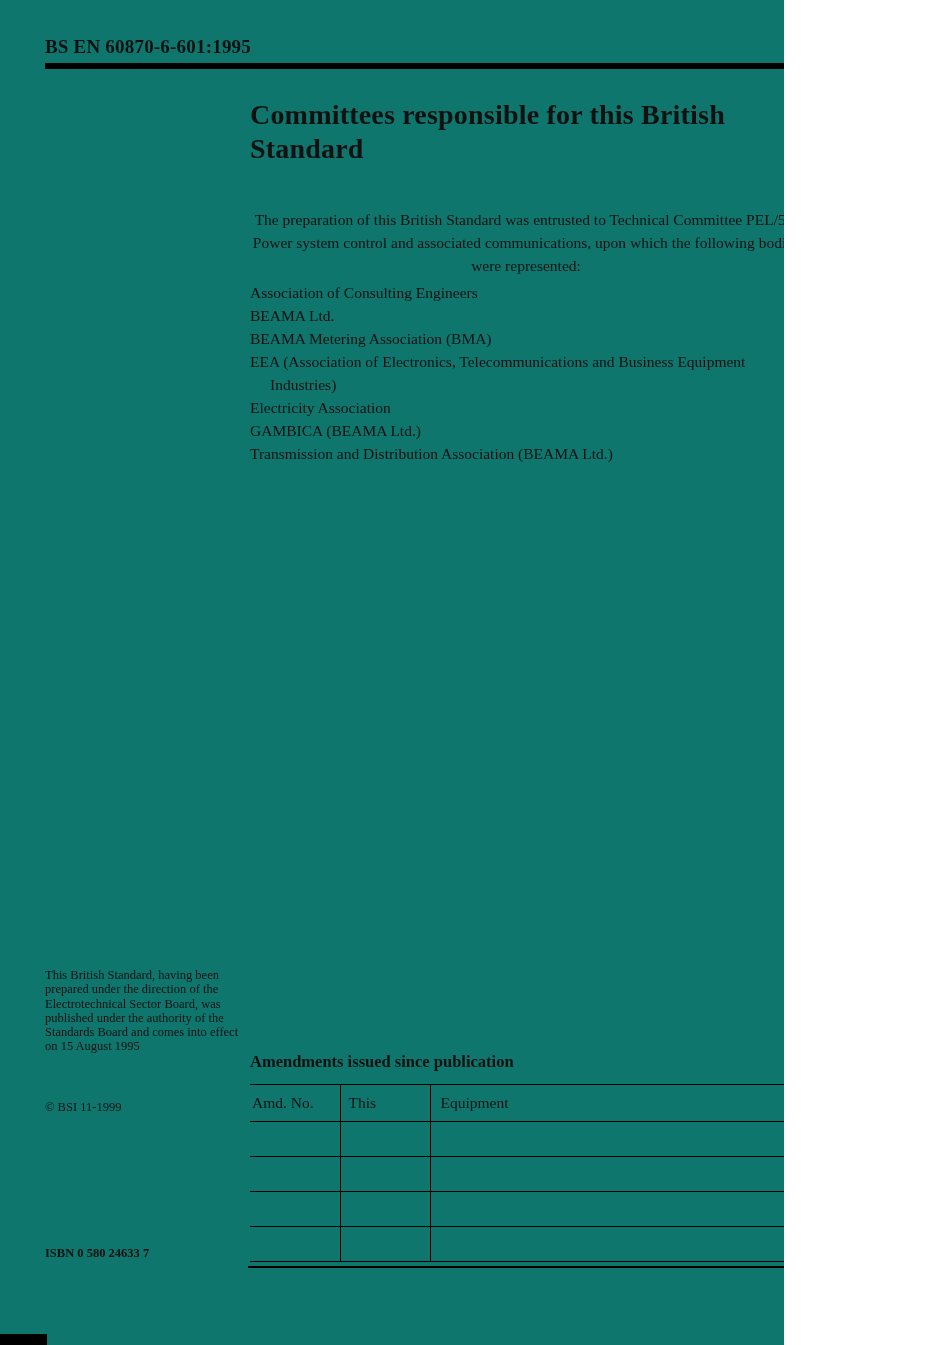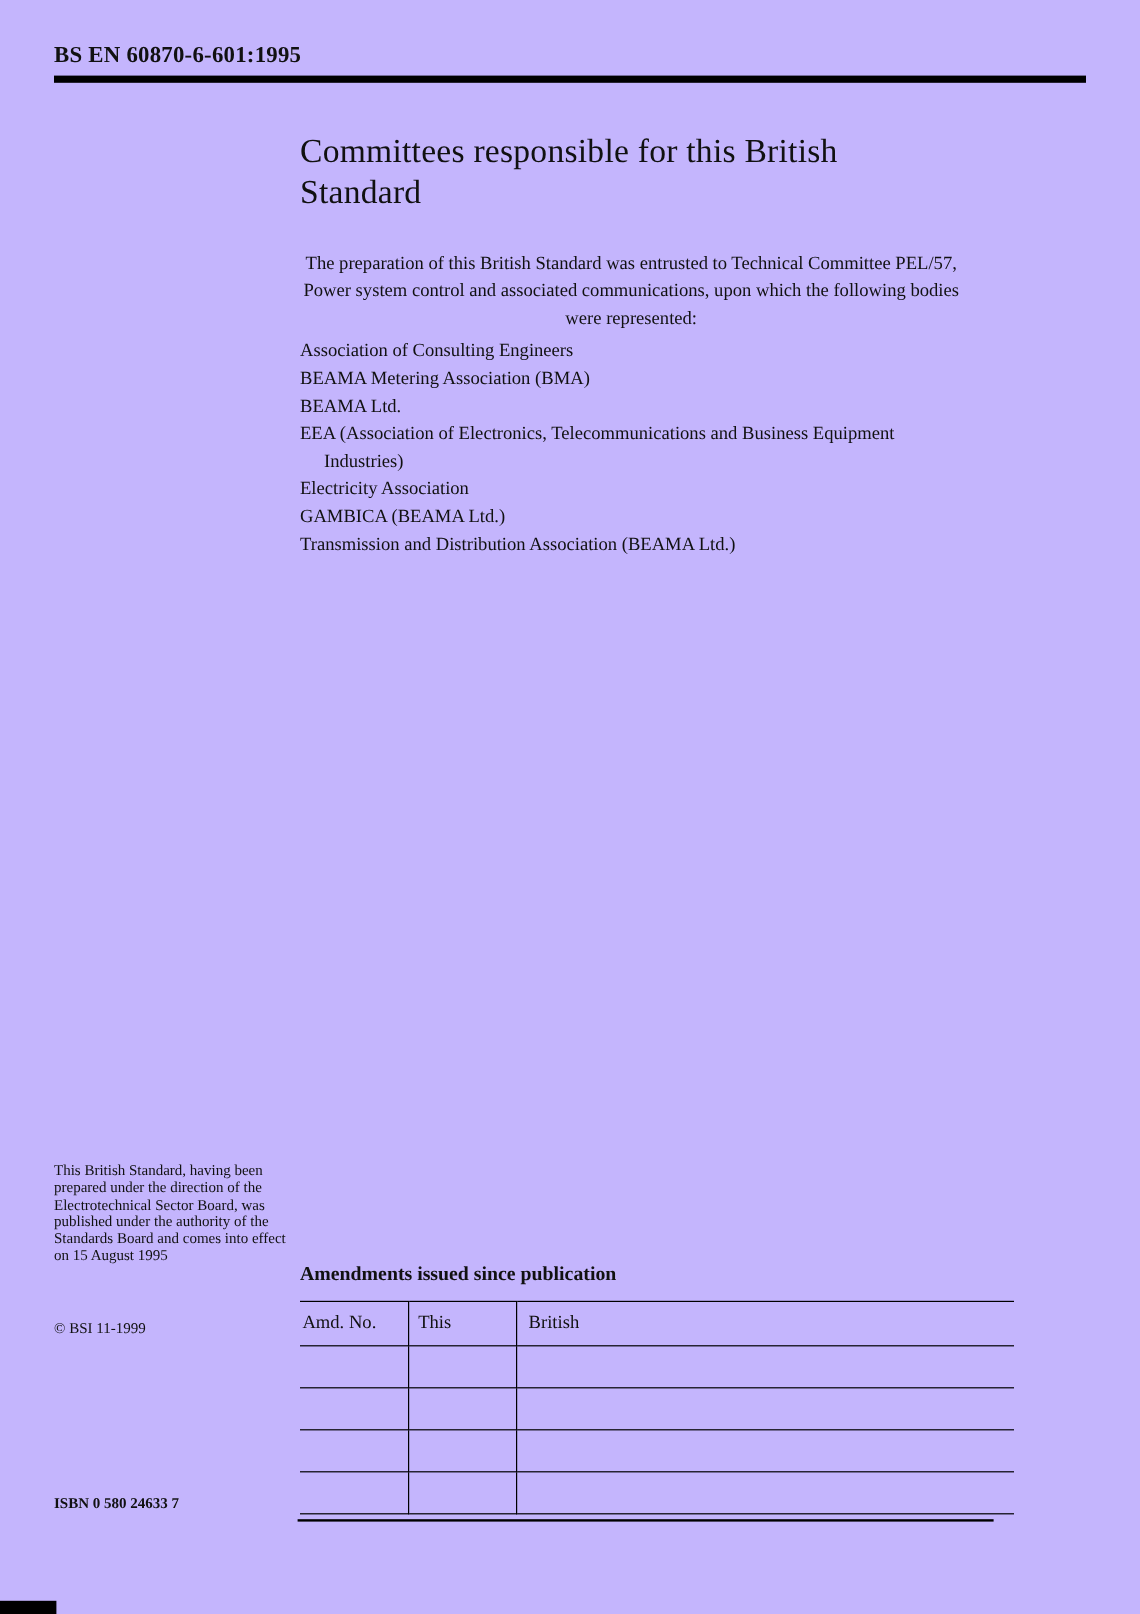--- a/index.html
+++ b/index.html
@@ -4,23 +4,23 @@
 <style>
   * { margin: 0; padding: 0; box-sizing: border-box; }
   html, body { background: #ffffff; }
   body {
     font-family: "Liberation Serif", "DejaVu Serif", serif;
     color: #111111;
     -webkit-font-smoothing: antialiased;
   }
   .page {
     position: relative;
-    width: 950px;
+    width: 784px;
     height: 1345px;
-    background: #c4b5fd;
+    background: #0f766e;
     overflow: hidden;
   }
 
   
   .doc-ref {
     position: absolute;
     left: 45px; top: 36px;
     font-size: 19px;
     font-weight: bold;
     letter-spacing: 0.2px;
@@ -28,24 +28,24 @@
   .header-rule {
     position: absolute;
     left: 45px; top: 63px;
     width: 860px; height: 6px;
     background: #000000;
   }
 
   
   .page-title {
     position: absolute;
-    left: 250px; top: 110px;
+    left: 250px; top: 98px;
     width: 500px;
     font-size: 28px;
-    font-weight: normal;
+    font-weight: bold;
     line-height: 1.22;
     letter-spacing: 0.2px;
   }
   .intro {
     position: absolute;
     left: 250px; top: 208px;
     width: 552px;
     font-size: 15.5px;
     line-height: 23px;
     text-align: center;
@@ -130,43 +130,43 @@
 
   <div class="doc-ref">BS EN 60870-6-601:1995</div>
   <div class="header-rule"></div>
 
   <h1 class="page-title">Committees responsible for this British Standard</h1>
 
   <p class="intro">The preparation of this British Standard was entrusted to Technical Committee PEL/57, Power system control and associated communications, upon which the following bodies were represented:</p>
 
   <ul class="committees">
     <li>Association of Consulting Engineers</li>
+    <li>BEAMA Ltd.</li>
     <li>BEAMA Metering Association (BMA)</li>
-    <li>BEAMA Ltd.</li>
     <li>EEA (Association of Electronics, Telecommunications and Business Equipment Industries)</li>
     <li>Electricity Association</li>
     <li>GAMBICA (BEAMA Ltd.)</li>
     <li>Transmission and Distribution Association (BEAMA Ltd.)</li>
   </ul>
 
   <div class="side-note publication-note">This British Standard, having been prepared under the direction of the Electrotechnical Sector Board, was published under the authority of the Standards Board and comes into effect on 15 August 1995</div>
 
   <div class="side-note copyright">© BSI 11-1999</div>
 
 
   <div class="side-note isbn">ISBN 0 580 24633 7</div>
 
   <h2 class="amendments-heading">Amendments issued since publication</h2>
 
   <table class="amendments-table">
     <thead>
       <tr>
         <th class="col-amd">Amd. No.</th>
         <th class="col-date">This</th>
-        <th class="col-comments">British</th>
+        <th class="col-comments">Equipment</th>
       </tr>
     </thead>
     <tbody>
       <tr>
         <td class="col-amd"></td>
         <td class="col-date"></td>
         <td class="col-comments"></td>
       </tr>
       <tr>
         <td class="col-amd"></td>

